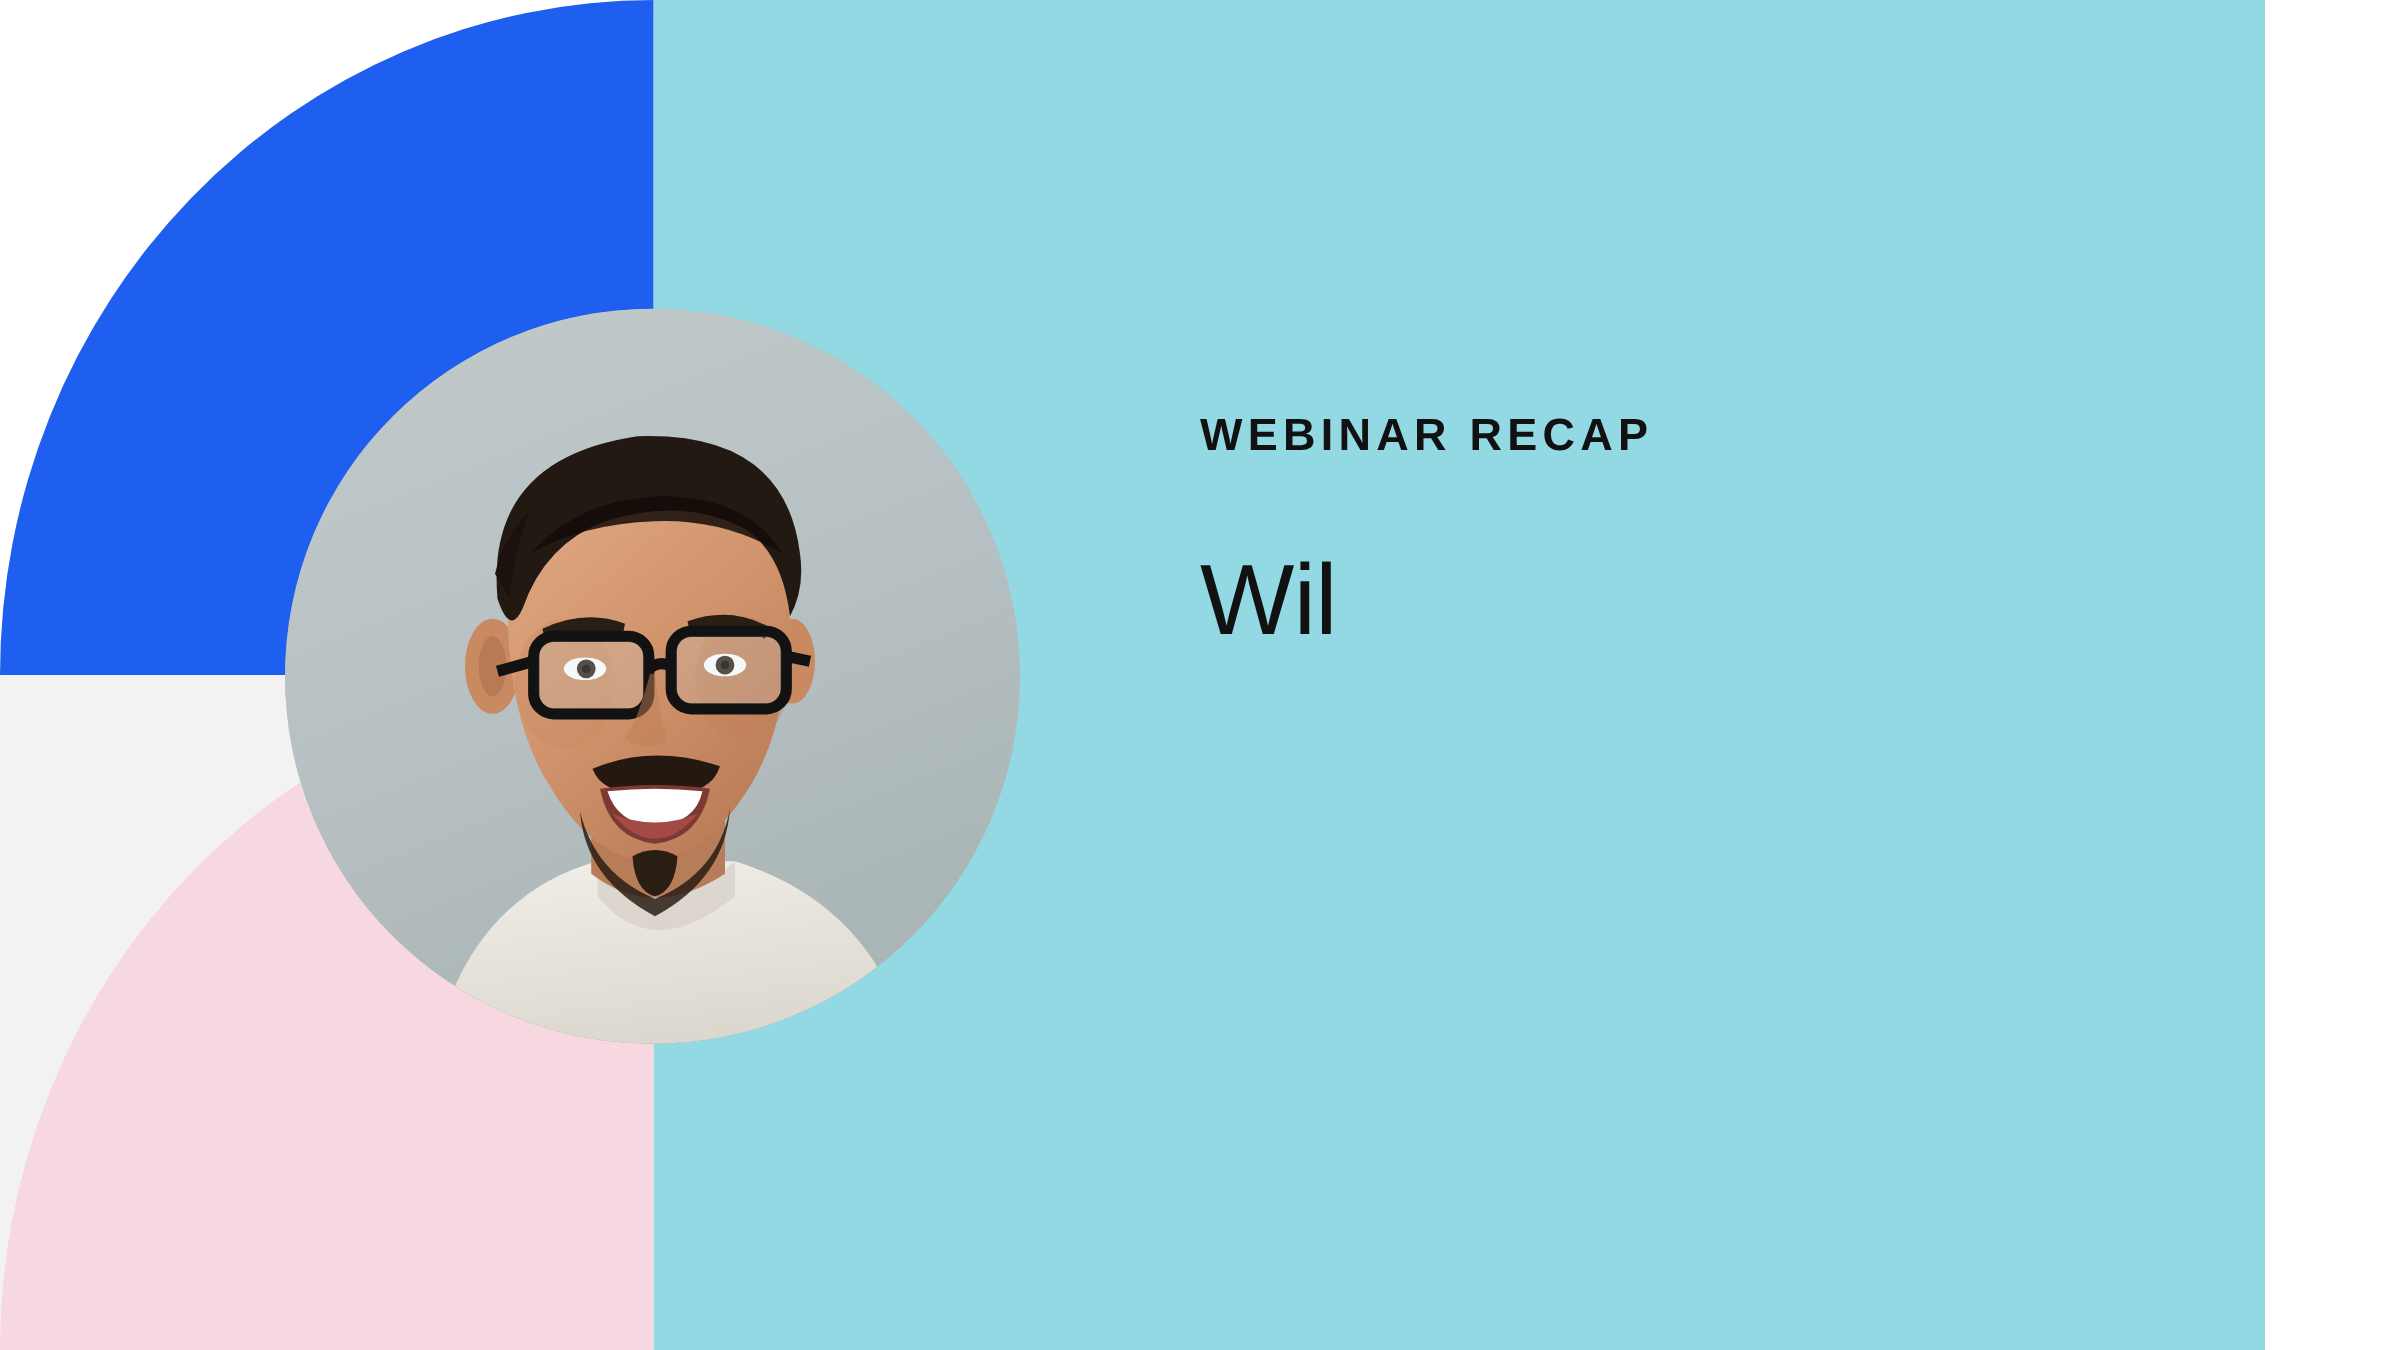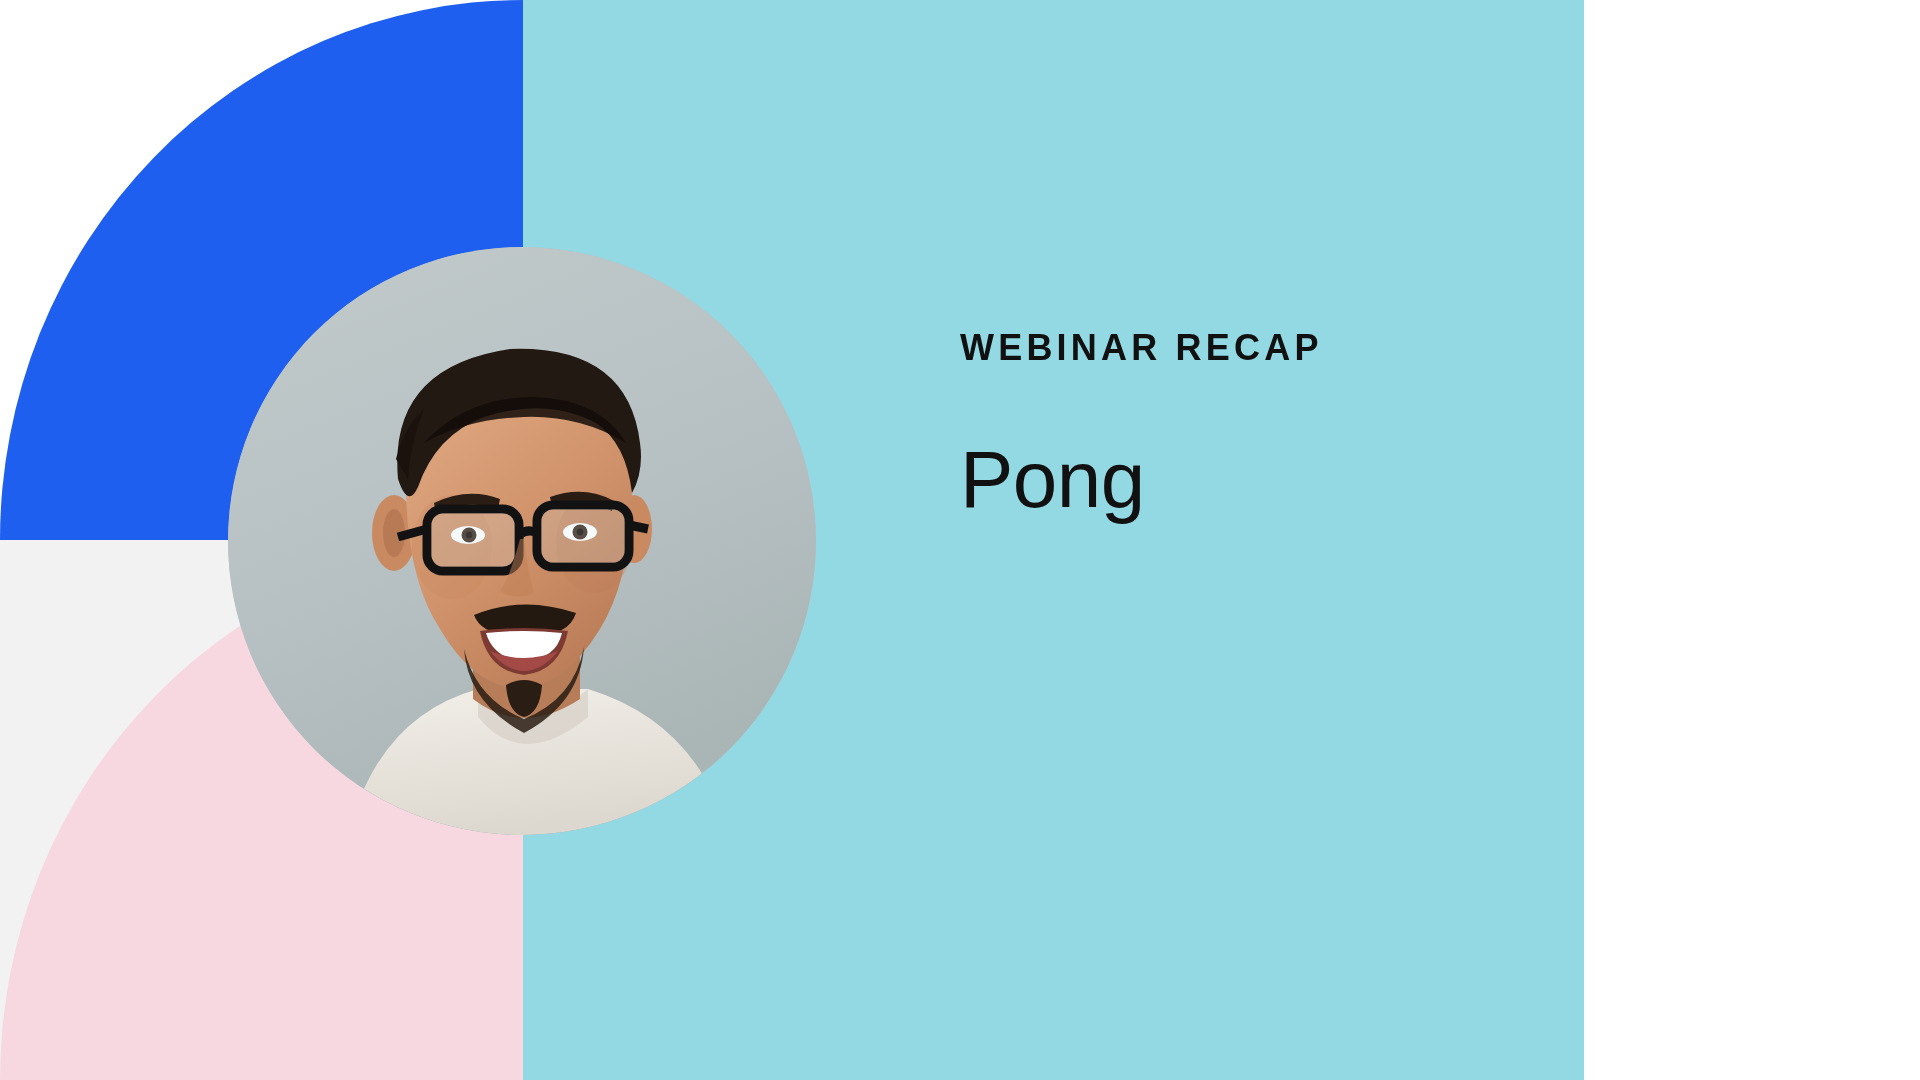--- a/index.html
+++ b/index.html
@@ -7,21 +7,21 @@
     margin: 0;
     padding: 0;
     background: #ffffff;
   }
   body {
     font-family: "Liberation Sans", sans-serif;
   }
 
   .slide {
     position: relative;
-    width: 1584px;
+    width: 1812px;
     height: 1080px;
     overflow: hidden;
     background: #fca5a5;
     text-decoration: underline;
   }
 
   
   .left-panel {
     position: absolute;
     left: 0;
@@ -223,18 +223,18 @@
         <path d="M 278 438 Q 296 428 314 438 Q 312 466 296 470 Q 280 466 278 438 Z" fill="#2a1d14"></path>
         <path d="M 236 402 Q 248 452 296 472 Q 346 452 356 400 Q 352 456 296 486 Q 240 456 236 402 Z" fill="#2a1d14" opacity="0.85"></path>
       </g>
     </svg>
   </div>
 
   <div class="text-block">
     <div class="eyebrow">WEBINAR RECAP</div>
 
     <h1 class="speaker-name">
-      <span class="name-line">Pong</span>
+      <span class="name-line">Wil</span>
     </h1>
 
   </div>
 
 </div>
 
 </body></html>

